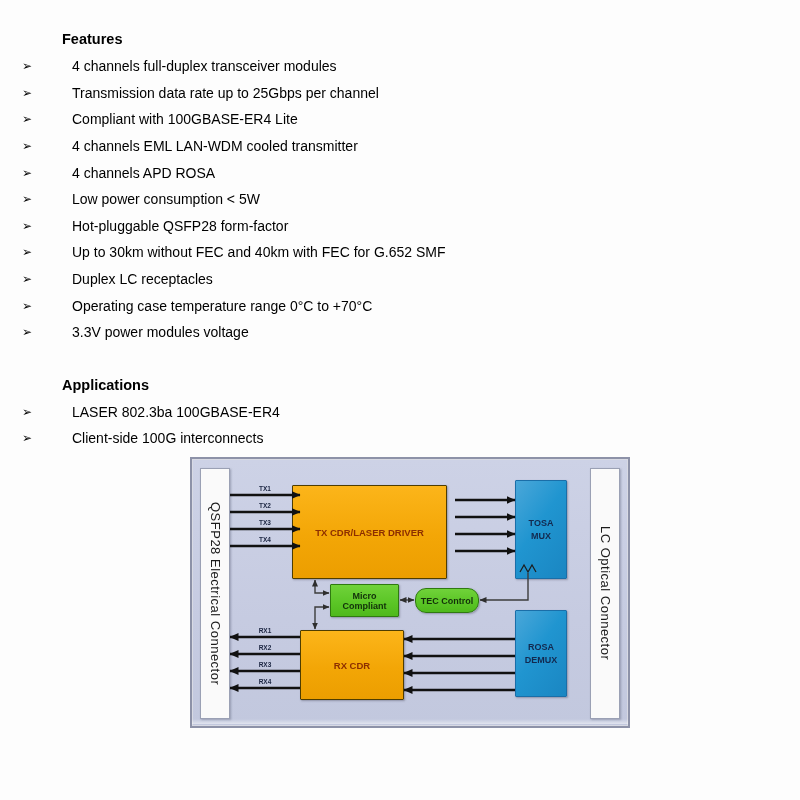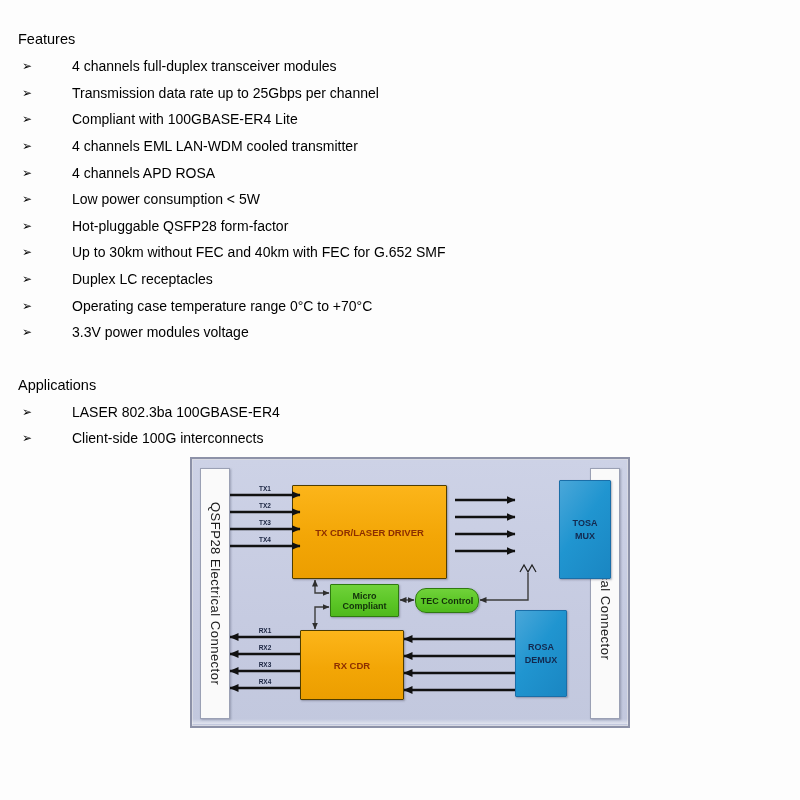--- a/index.html
+++ b/index.html
@@ -2,21 +2,21 @@
 <html><head>
 <meta charset="utf-8">
 <style>
   * { margin:0; padding:0; box-sizing:border-box; }
   html,body { width:800px; height:800px; background:#fdfdfd; overflow:hidden;
               font-family:"Liberation Sans","DejaVu Sans",sans-serif; color:#111; }
   .page { position:relative; width:800px; height:800px; }
 
   
   .text-col { position:absolute; left:18px; top:30px; width:620px; }
-  .sec-heading { font-size:14.5px; font-weight:normal; line-height:18px; color:#000; }
+  .sec-heading { font-size:14.5px; font-weight:bold; line-height:18px; color:#000;margin-left:44px; }
   .sec-heading.apps { margin-top:30px; }
   ul.bullet-list { list-style:none; margin-top:5px; }
   ul.bullet-list li { display:flex; align-items:center; height:26.6px; }
   .blt { width:30px; margin-left:4px; font-size:12px; color:#000; flex:0 0 30px; }
   .btxt { font-size:14px; color:#000; white-space:nowrap;margin-left:20px; }
 
   
   .diagram { position:absolute; left:190px; top:457px; width:440px; height:271px;
              background:linear-gradient(180deg,#cdd2e6 0%,#c6cbe1 60%,#c2c8de 100%);
              border:2px solid #8d92a8; box-shadow:0 0 0 1px #d8dae4 inset; }
@@ -35,21 +35,21 @@
          text-align:center; font-weight:bold; border-radius:1px; white-space:pre-line;
          box-shadow:1px 1px 2px rgba(50,50,70,.35); }
   .blk.orange { background:linear-gradient(180deg,#fcb51a 0%,#f3a606 55%,#ec9e00 100%);
                 border:1.6px solid #4f3d00; color:#8c2e00; }
   .blk.blue   { background:linear-gradient(125deg,#4aa7d9 0%,#2095d0 45%,#1a86c2 100%);
                 border:1.6px solid #1a6ea8; color:#13294f; }
   .blk.green  { background:linear-gradient(180deg,#70d23a 0%,#5ac525 60%,#4fb91c 100%);
                 border:1.5px solid #2f7a10; color:#12300a; }
 
   .blk.tx-cdr { left:100px; top:26px;  width:155px; height:94px; font-size:9.5px; }
-  .blk.tosa   { left:323px; top:21px;  width:52px;  height:99px; font-size:9px; line-height:13px;margin-left:44px; }
+  .blk.tosa   { left:323px; top:21px;  width:52px;  height:99px; font-size:9px; line-height:13px; }
   .blk.micro  { left:138px; top:125px; width:69px;  height:33px; font-size:9px; }
   .blk.tec    { left:223px; top:129px; width:64px;  height:25px; font-size:9px;border-radius:11px; }
   .blk.rx-cdr { left:108px; top:171px; width:104px; height:70px; font-size:9.5px; }
   .blk.rosa   { left:323px; top:151px; width:52px;  height:87px; font-size:9px; line-height:13px; }
 
   svg.wires { position:absolute; left:0; top:0; width:436px; height:267px; overflow:visible; }
   svg.wires text { font-size:6.5px; font-weight:bold; fill:#1a2440; text-anchor:middle; }
   .chan { stroke:#111; stroke-width:2.4; }
   .ctrl { stroke:#3c3c3c; stroke-width:1.4; fill:none; }
   .zig  { stroke:#1d1d1d; stroke-width:1.2; fill:none; }

